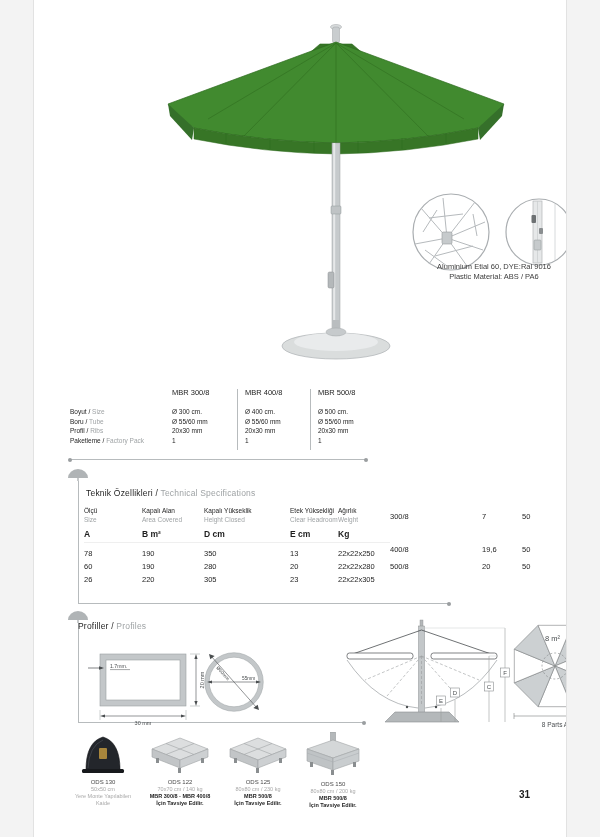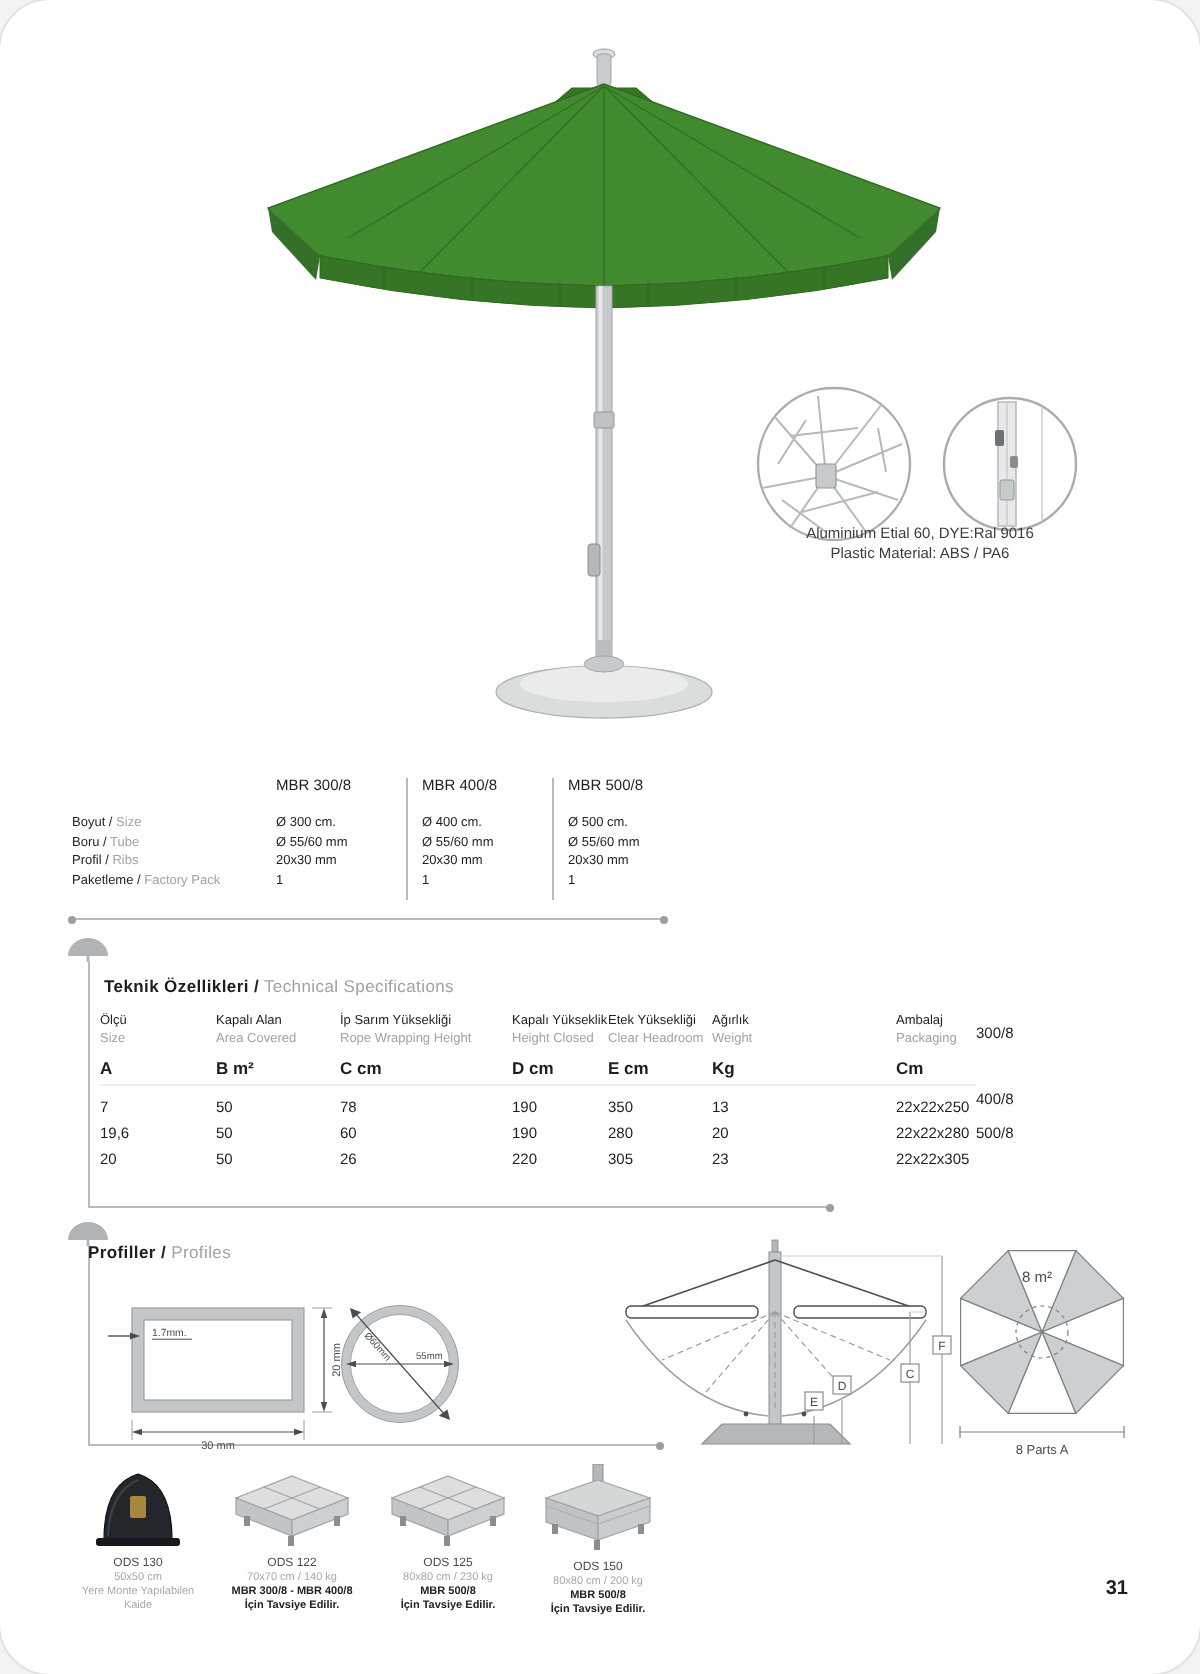--- a/index.html
+++ b/index.html
@@ -1,27 +1,27 @@
 <!DOCTYPE html>
 <html><head>
 <meta charset="utf-8">
 <style>
   html,body{margin:0;padding:0;background:#f3f3f3;}
-  .page{position:relative;width:600px;height:837px;background:#ffffff;margin:0 auto;
-        font-family:"Liberation Sans",sans-serif;color:#1e1e1e;overflow:hidden;outline:1px solid #e2e2e2;border-radius:25px;}
+  .page{position:relative;width:532px;height:837px;background:#ffffff;margin:0 auto;
+        font-family:"Liberation Sans",sans-serif;color:#1e1e1e;overflow:hidden;outline:1px solid #e2e2e2;}
   .abs{position:absolute;}
   .g{color:#9fa3a5;}
   
   .endline{position:absolute;height:1px;background:#b7bbbd;}
   .endline .dot{position:absolute;width:4px;height:4px;border-radius:50%;background:#9a9ea0;top:-1.5px;}
   .endline .dot.l{left:-2px;} .endline .dot.r{right:-2px;}
   .vruler{position:absolute;width:1px;background:#b7bbbd;}
   
   .sec-title{position:absolute;font-size:8.5px;letter-spacing:.2px;white-space:nowrap;}
-  .sec-title .tr{font-weight:bold;color:#1e1e1e;}
+  .sec-title .tr{font-weight:normal;color:#1e1e1e;}
   .sec-title .en{color:#9fa3a5;}
   
   .models{position:absolute;left:36px;top:388px;width:322px;}
   .mt{display:grid;grid-template-columns:102px 73px 73px 73px;}
   .mt .hd{font-size:7.5px;font-weight:normal;height:19px;}
   .mt .lbl,.mt .val{font-size:6.5px;line-height:9.5px;white-space:nowrap;}
   
   .tech{position:absolute;left:50px;top:506px;width:528px;}
   .tt{display:grid;grid-template-columns:58px 62px 86px 48px 52px 92px 40px 90px;}
   .tt .h{padding-bottom:3px;border-bottom:1px solid #efefef;}
@@ -154,43 +154,33 @@
           <div class="t1">Ölçü</div>
           <div class="t2">Size</div>
           <div class="u">A</div>
         </div>
       <div class="h">
           <div class="t1">Kapalı Alan</div>
           <div class="t2">Area Covered</div>
           <div class="u">B m²</div>
         </div>
       <div class="h">
-          <div class="t1">İp Sarım Yüksekliği</div>
-          <div class="t2">Rope Wrapping Height</div>
-          <div class="u">C cm</div>
-        </div>
-      <div class="h">
           <div class="t1">Kapalı Yükseklik</div>
           <div class="t2">Height Closed</div>
           <div class="u">D cm</div>
         </div>
       <div class="h">
           <div class="t1">Etek Yüksekliği</div>
           <div class="t2">Clear Headroom</div>
           <div class="u">E cm</div>
         </div>
       <div class="h">
           <div class="t1">Ağırlık</div>
           <div class="t2">Weight</div>
           <div class="u">Kg</div>
-        </div>
-      <div class="h">
-          <div class="t1">Ambalaj</div>
-          <div class="t2">Packaging</div>
-          <div class="u">Cm</div>
         </div>
 
       <div class="c first">300/8</div>
       <div class="c first">7</div>
       <div class="c first">50</div>
       <div class="c first">78</div>
       <div class="c first">190</div>
       <div class="c first">350</div>
       <div class="c first">13</div>
       <div class="c first">22x22x250</div>

